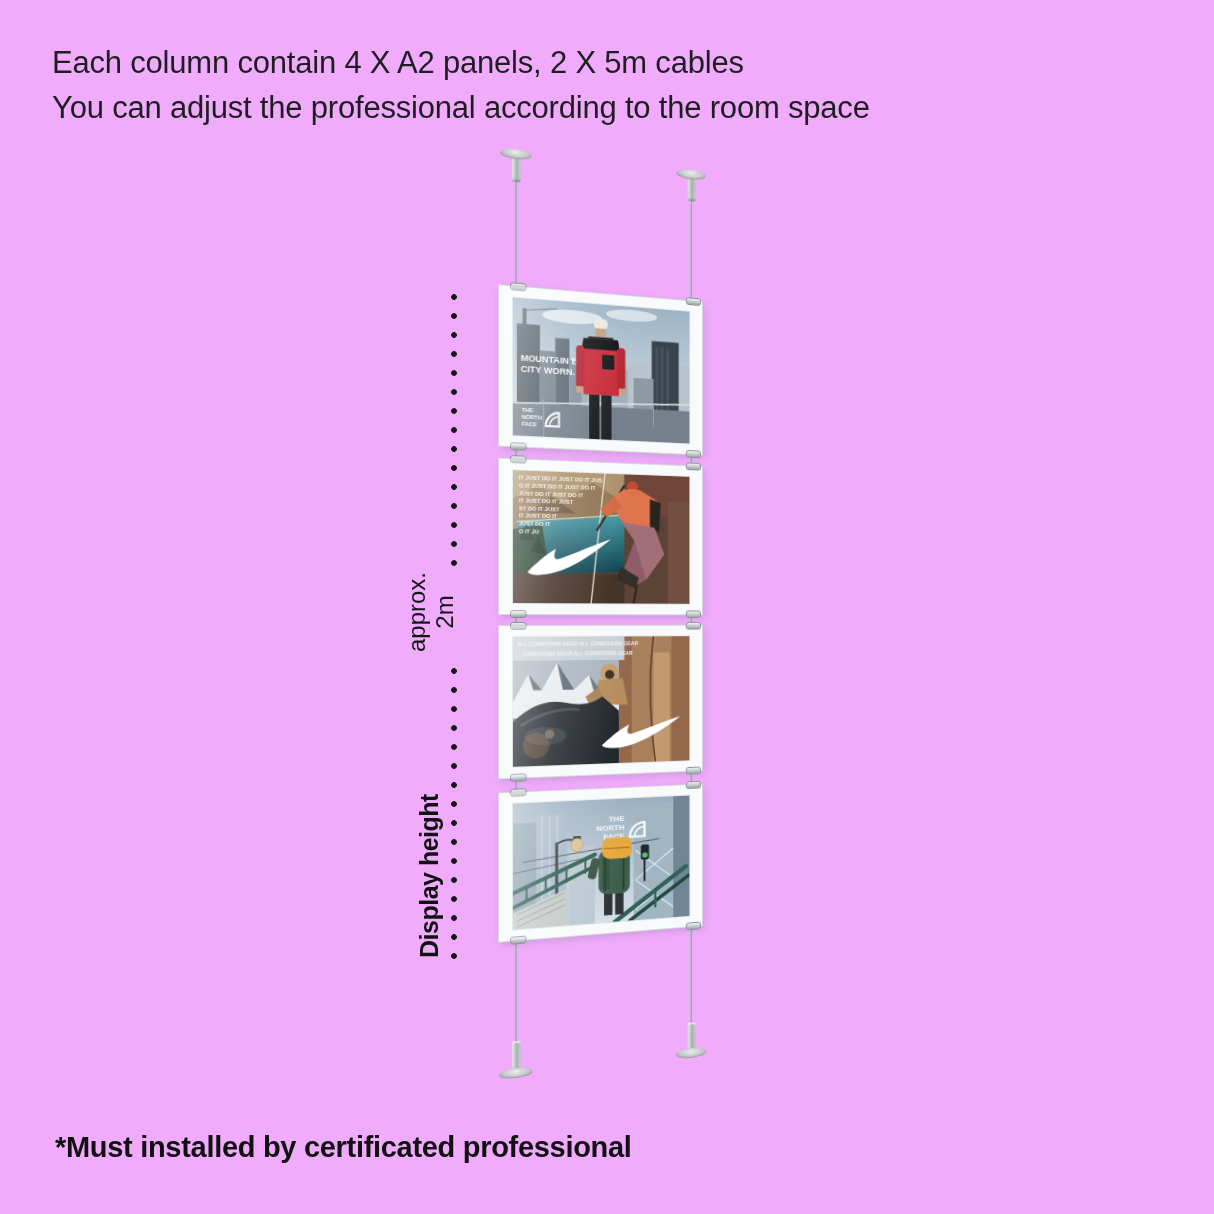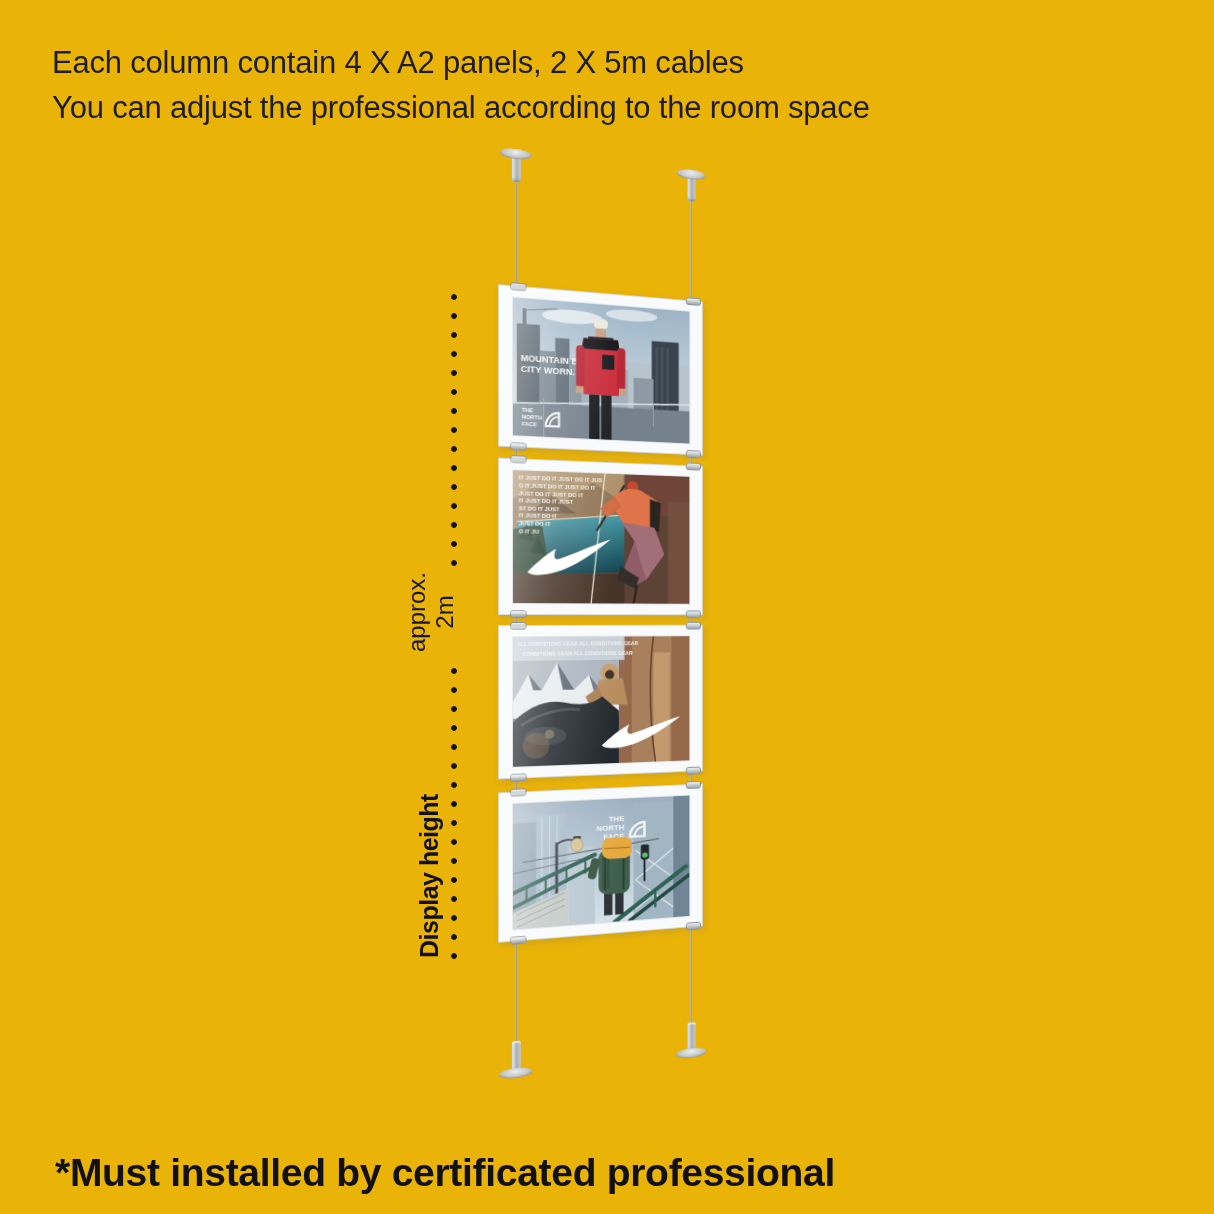--- a/index.html
+++ b/index.html
@@ -1,22 +1,22 @@
 <!DOCTYPE html>
 <html><head>
 <meta charset="utf-8">
 <style>
   html,body{margin:0;padding:0;background:#ffffff;}
   .canvas{
-    position:relative;width:1214px;height:1214px;background:#eab308;overflow:hidden;
+    position:relative;width:1214px;height:1214px;background:#f0abfc;overflow:hidden;
     font-family:"Liberation Sans",sans-serif;color:#1d1d1f;
   }
   
   .header{position:absolute;left:52px;top:40px;font-size:31px;line-height:45px;color:#1e1e20;letter-spacing:-0.2px;}
-  .footer{position:absolute;left:55px;top:1131px;font-size:39px;font-weight:bold;color:#111;letter-spacing:-0.3px;margin-top:20px;}
+  .footer{position:absolute;left:55px;top:1131px;font-size:29px;font-weight:bold;color:#111;letter-spacing:-0.3px;}
   
   .dots{
     position:absolute;width:8px;
     background-image:radial-gradient(circle at 4px 10px,#151515 2.5px,rgba(0,0,0,0) 3.2px);
     background-size:8px 19px;background-repeat:repeat-y;
   }
   .dots-a{left:450px;top:287px;height:286px;}
   .dots-b{left:450px;top:661px;height:304px;}
   .rot-label{position:absolute;transform:rotate(-90deg);text-align:center;white-space:nowrap;}
   .approx-label{left:377px;top:583px;width:110px;height:58px;font-size:24px;line-height:28px;color:#161616;}

